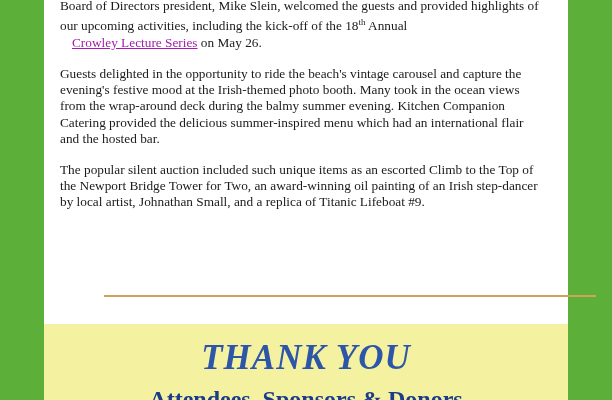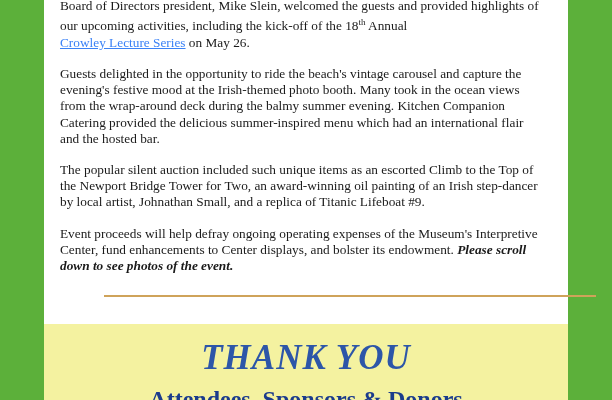--- a/index.html
+++ b/index.html
@@ -51,22 +51,23 @@
     margin: 0 0 15px 0;
     font-size: 13.3px;
     line-height: 16.2px;
     color: #1a1a1a;
     text-align: left;
   }
   .article p.first {
     margin-top: -2px;
   }
   .lecture-link {
-    color: #3b82f6;
+    color: #a21caf;
     text-decoration: underline;
+    margin-left: 12px;
   }
   sup {
     font-size: 9px;
     vertical-align: super;
   }
   .scroll-note {
     font-weight: bold;
     font-style: italic;
   }
   .divider {
@@ -116,21 +117,20 @@
   <div class="content">
 
     <div class="article">
 
       <p class="first"><span>Board of Directors president, Mike Slein, welcomed the guests and provided highlights of our upcoming activities, including the kick-off of the 18</span><sup>th</sup><span> Annual </span><br><a href="#" class="lecture-link">Crowley Lecture Series</a><span> on May 26.</span></p>
 
       <p>Guests delighted in the opportunity to ride the beach's vintage carousel and capture the evening's festive mood at the Irish-themed photo booth. Many took in the ocean views from the wrap-around deck during the balmy summer evening. Kitchen Companion Catering provided the delicious summer-inspired menu which had an international flair and the hosted bar.</p>
 
       <p>The popular silent auction included such unique items as an escorted Climb to the Top of the Newport Bridge Tower for Two, an award-winning oil painting of an Irish step-dancer by local artist, Johnathan Small, and a replica of Titanic Lifeboat #9.</p>
 
-      <p><span>Event proceeds will help defray ongoing operating expenses of the Museum's Interpretive Center, fund enhancements to Center displays, and bolster its endowment. </span><span class="scroll-note">Please scroll down to see photos of the event.</span></p>
 
     </div>
 
     <div class="divider"></div>
 
   </div>
 
   <div class="thankyou-band">
     <div class="thankyou-title">THANK YOU</div>
     <div class="thankyou-sub">Attendees, Sponsors &amp; Donors</div>

